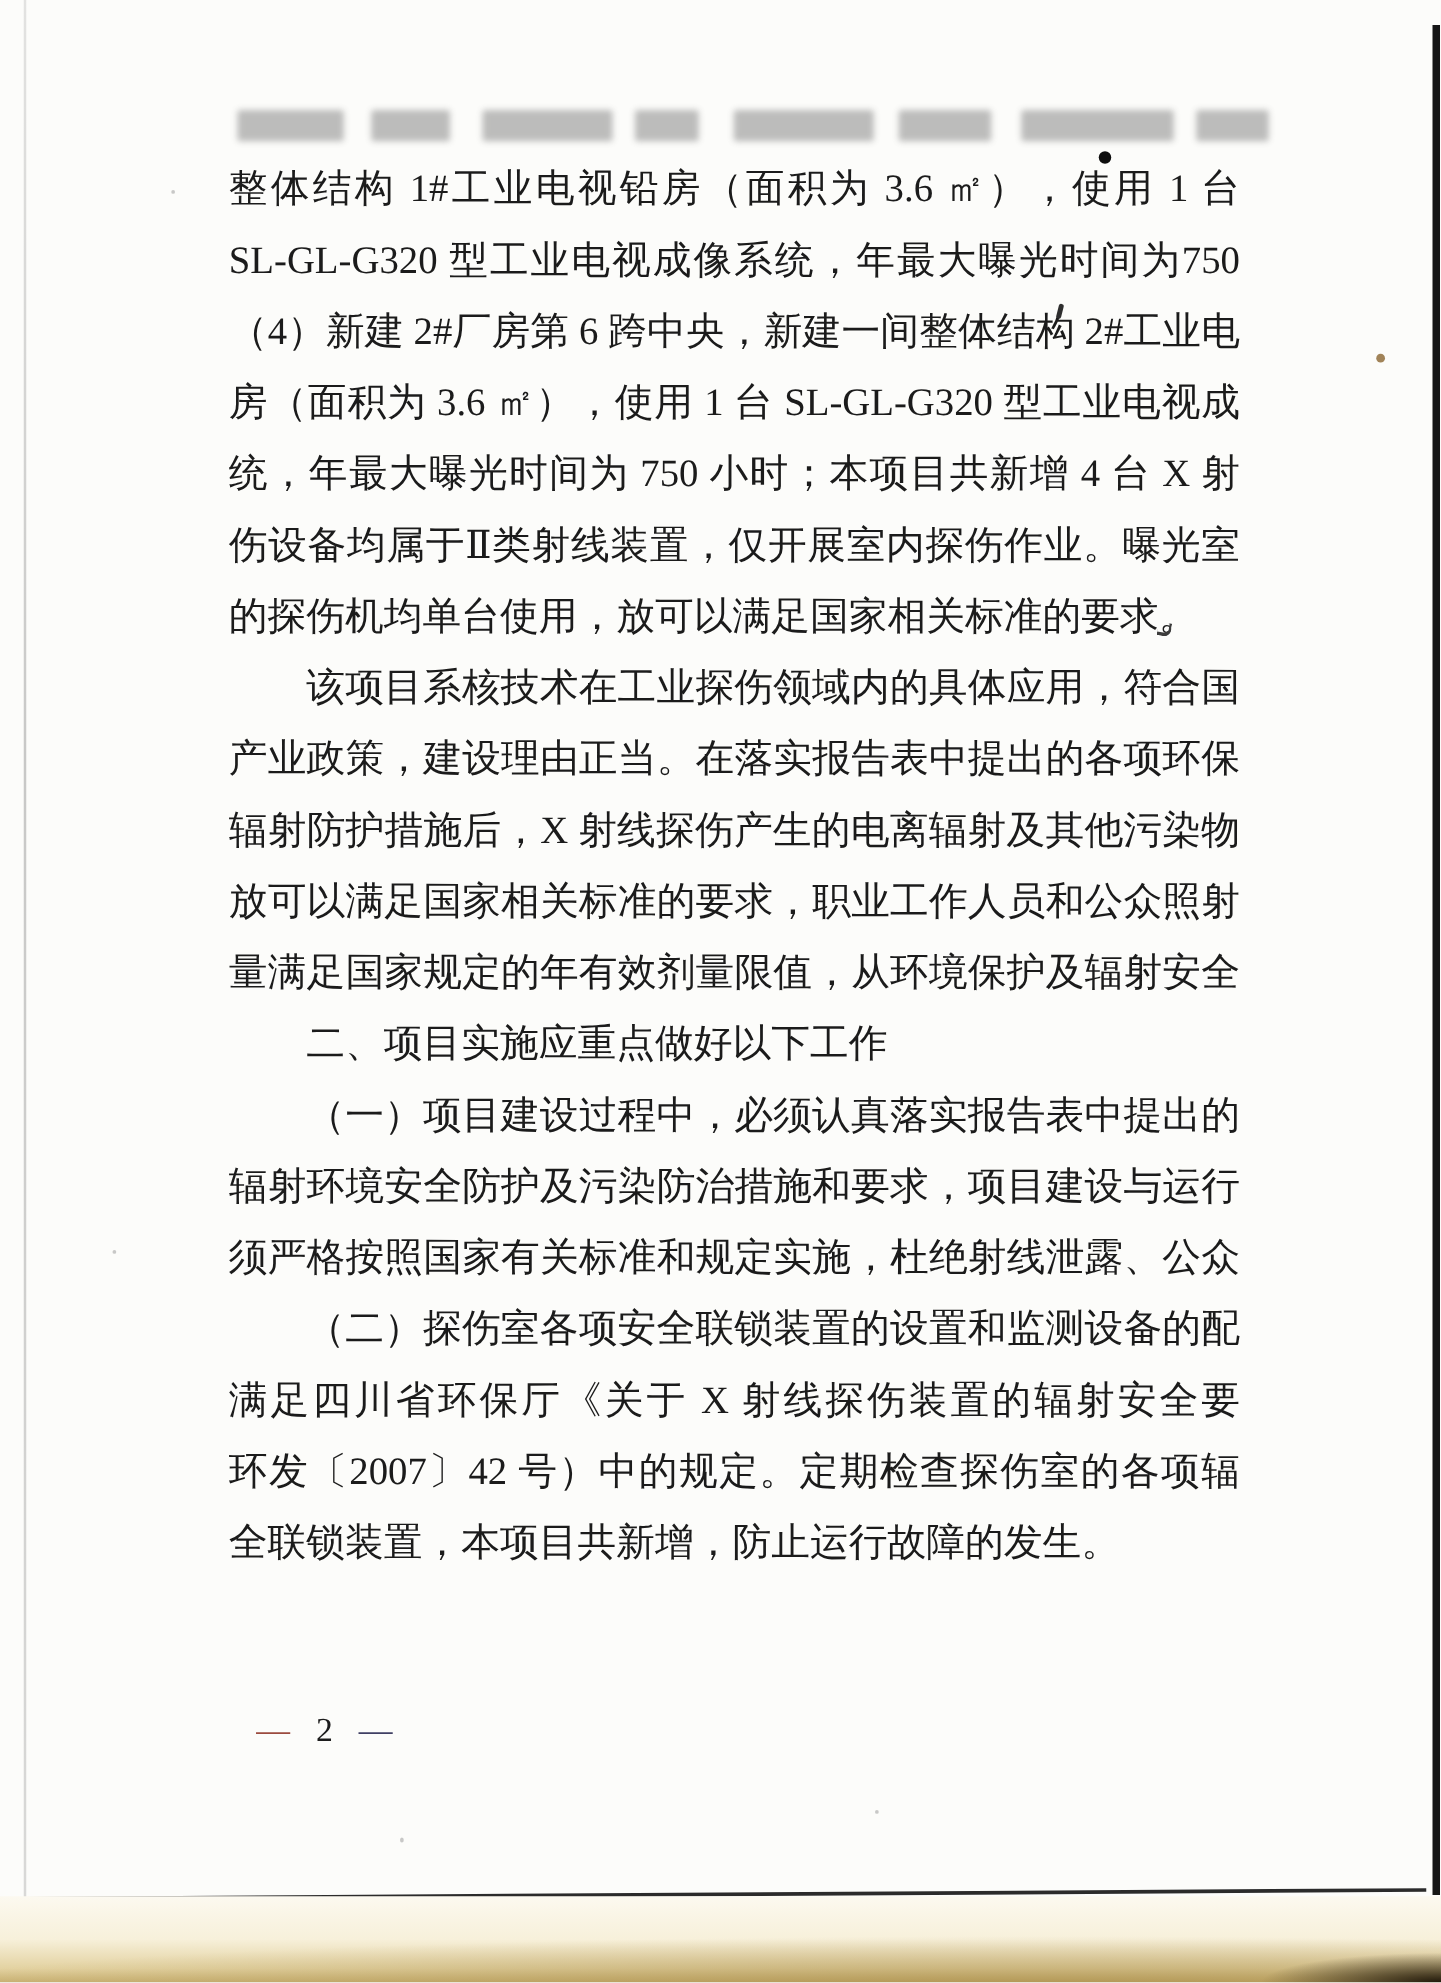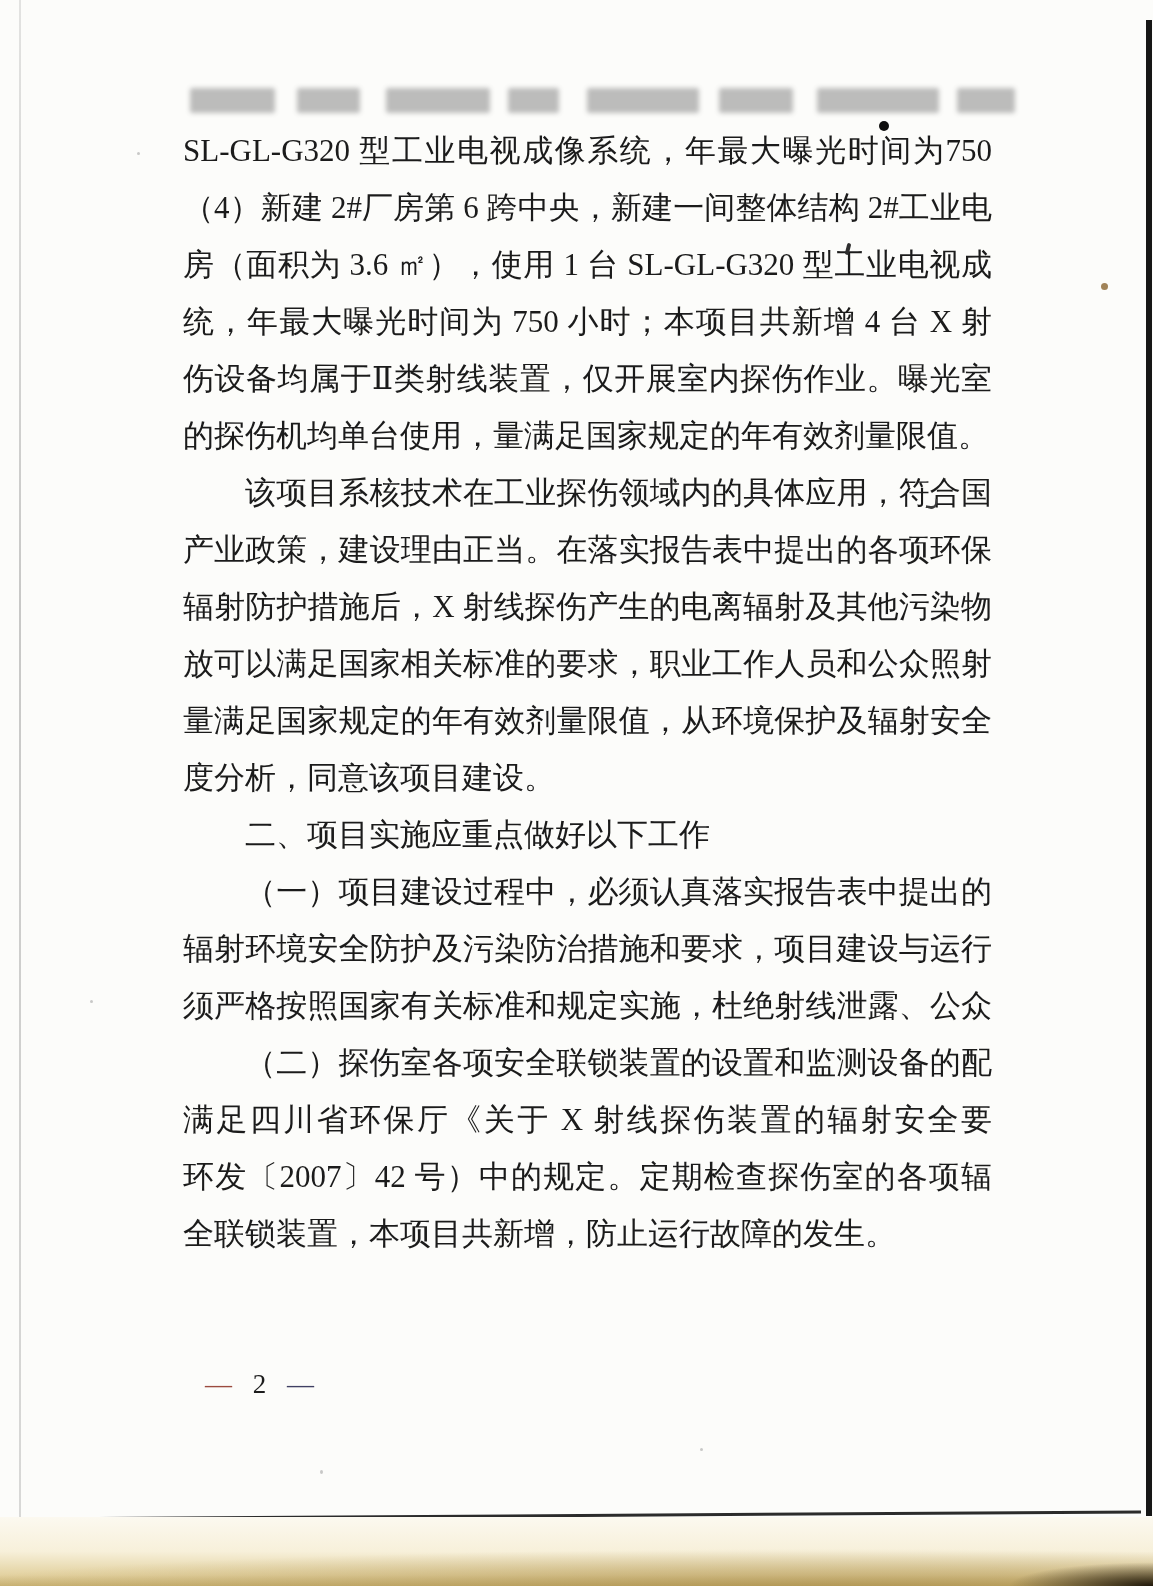--- a/index.html
+++ b/index.html
@@ -106,34 +106,34 @@
     <i class="g3"></i>
     <i class="g4"></i>
     <i class="g5"></i>
     <i class="g6"></i>
     <i class="g7"></i>
     <i class="g8"></i>
   </div>
 
   <div class="textblock">
       <div>
+        <div class="line">整体结构 1#工业电视铅房（面积为 3.6 ㎡），使用 1 台</div>
         <div class="line">SL-GL-G320 型工业电视成像系统，年最大曝光时间为750小时；</div>
         <div class="line">（4）新建 2#厂房第 6 跨中央，新建一间整体结构 2#工业电视铅</div>
         <div class="line">房（面积为 3.6 ㎡），使用 1 台 SL-GL-G320 型工业电视成像系</div>
         <div class="line">统，年最大曝光时间为 750 小时；本项目共新增 4 台 X 射线探</div>
         <div class="line">伤设备均属于Ⅱ类射线装置，仅开展室内探伤作业。曝光室内</div>
-        <div class="line last">的探伤机均单台使用，量满足国家规定的年有效剂量限值。</div>
+        <div class="line last">的探伤机均单台使用，放可以满足国家相关标准的要求。</div>
       </div>
       <div>
         <div class="line indent">该项目系核技术在工业探伤领域内的具体应用，符合国家</div>
         <div class="line">产业政策，建设理由正当。在落实报告表中提出的各项环保及</div>
         <div class="line">辐射防护措施后，X 射线探伤产生的电离辐射及其他污染物排</div>
         <div class="line">放可以满足国家相关标准的要求，职业工作人员和公众照射剂</div>
         <div class="line">量满足国家规定的年有效剂量限值，从环境保护及辐射安全角</div>
-        <div class="line last">度分析，同意该项目建设。</div>
       </div>
       <div>
         <div class="line last indent">二、项目实施应重点做好以下工作</div>
       </div>
       <div>
         <div class="line indent">（一）项目建设过程中，必须认真落实报告表中提出的各项</div>
         <div class="line">辐射环境安全防护及污染防治措施和要求，项目建设与运行必</div>
         <div class="line">须严格按照国家有关标准和规定实施，杜绝射线泄露、公众及</div>
       </div>
       <div>

